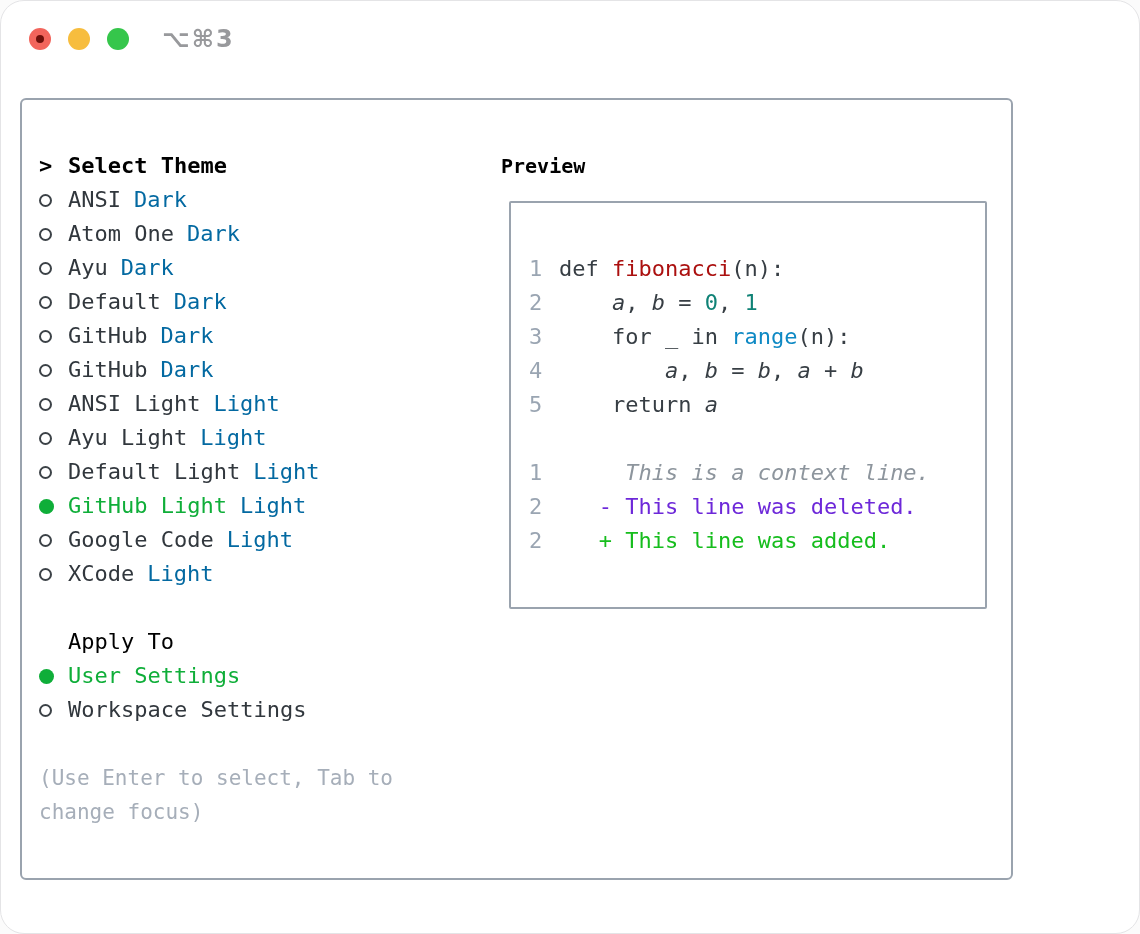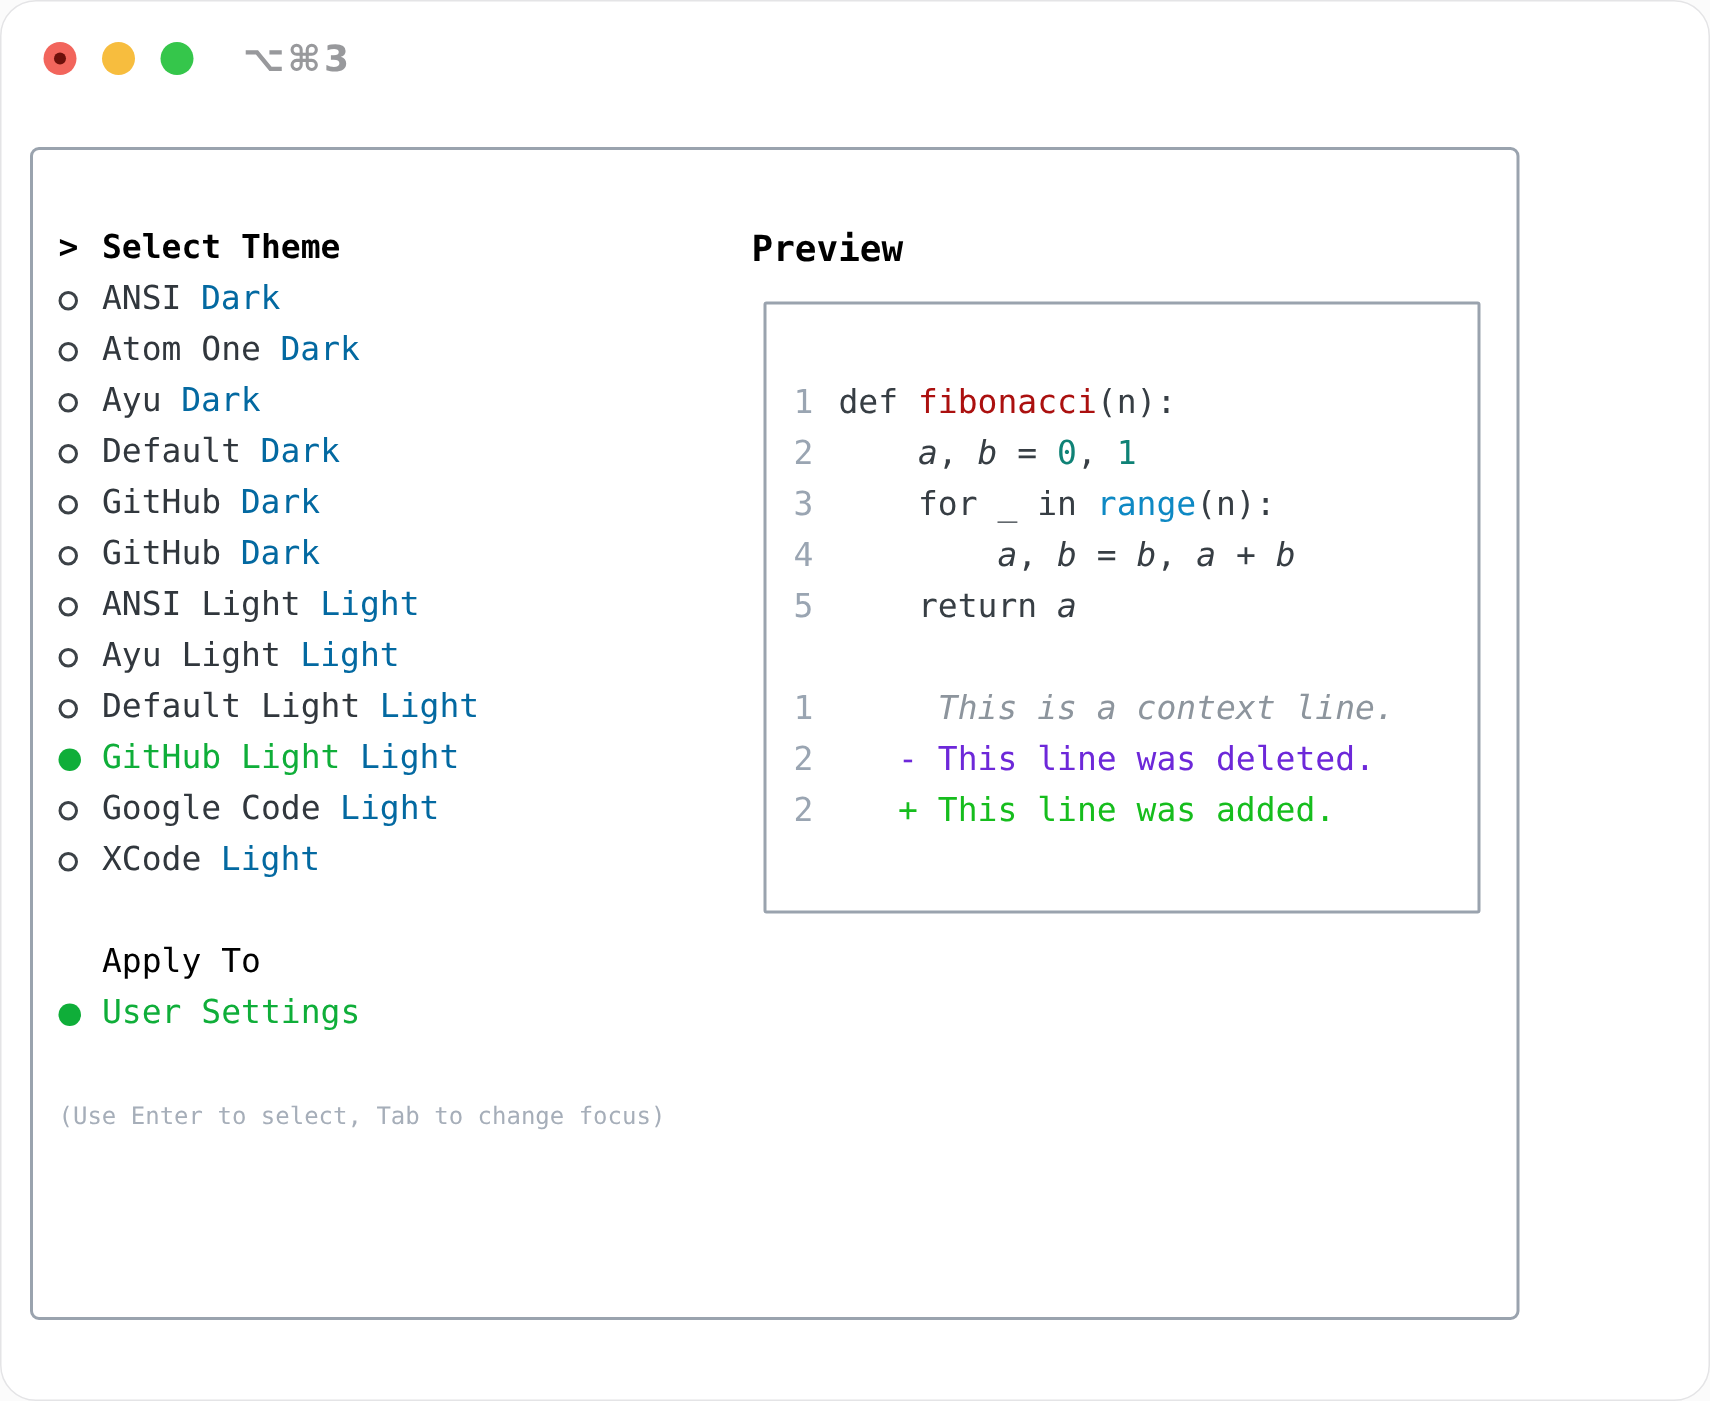--- a/index.html
+++ b/index.html
@@ -48,28 +48,28 @@
   .circle-filled {
     width:15px; height:15px; border-radius:50%;
     background:#0fae39; display:inline-block;
   }
   .item-name { color:#31373d; white-space:pre; }
   .item-name.selected { color:#0fae39; }
   .item-variant { color:#0369a1; margin-left:13px; white-space:pre; }
   .blank { height:34px; }
 
   .hint {
-    color:#a6aeb9; font-size:16px; line-height:34px; max-width:420px;
+    color:#a6aeb9; font-size:21px; line-height:34px; max-width:420px;
     white-space:normal; word-break:normal;
   }
 
   
   .preview-header {
     position:absolute; left:479px; top:49px; height:34px; line-height:34px;
-    font-size:24px; font-weight:bold; color:#000;
+    font-size:20px; font-weight:bold; color:#000;
   }
   .preview-box {
     position:absolute; left:487px; top:101px; width:478px; height:408px;
     border:2px solid #9aa3ae; border-radius:2px; background:#fff;
     padding:49px 0 0 18px; overflow:hidden;
   }
   .cline { display:flex; height:34px; line-height:34px; font-size:22px; white-space:pre; }
   .ln { width:30px; flex:0 0 30px; color:#9aa5b2; }
   .ctext { white-space:pre; }
   .tok-code    { color:#373e44; }
@@ -199,20 +199,26 @@
         <span class="header-plain">Apply To</span>
       </div>
 
       <div id="apply-items">
           <div class="row">
             <span class="bullet-col">
               <span class="circle-filled"></span>
             </span>
             <span class="item-name selected">User Settings</span>
           </div>
+          <div class="row">
+            <span class="bullet-col">
+              <span class="circle-open"></span>
+            </span>
+            <span class="item-name">Workspace Settings</span>
+          </div>
         </div>
 
       <div class="row blank"></div>
 
       <div class="hint">(Use Enter to select, Tab to change focus)</div>
     </div>
 
     <div class="preview-header">Preview</div>
 
     <div class="preview-box">

